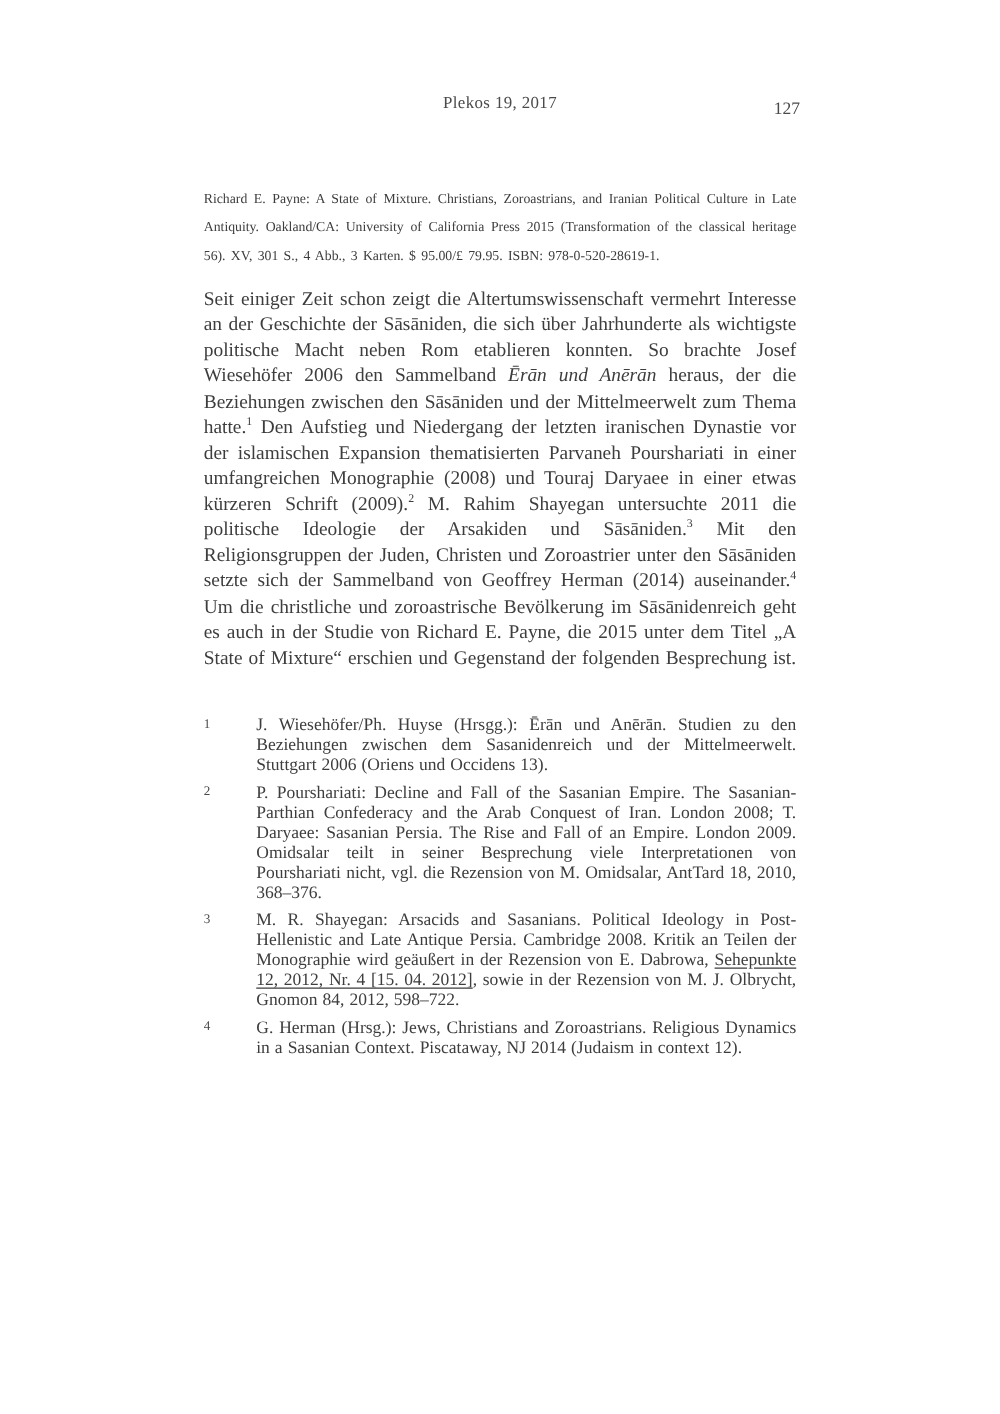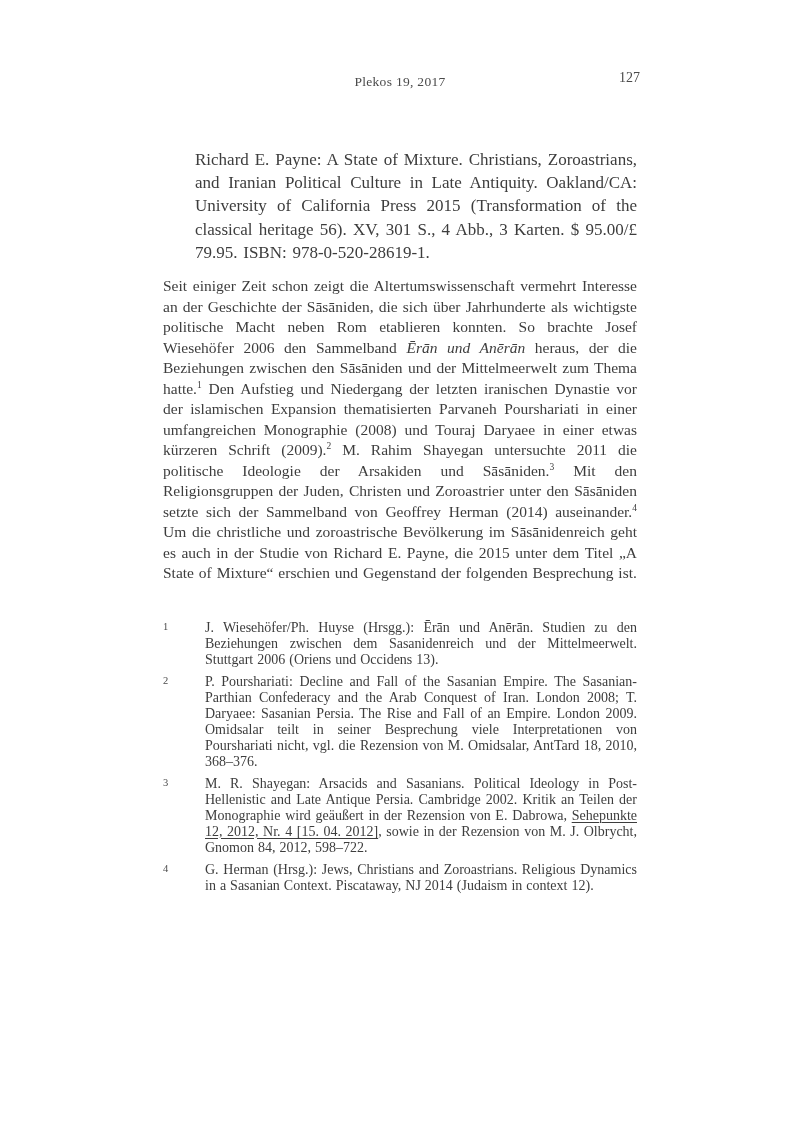--- a/index.html
+++ b/index.html
@@ -25,37 +25,36 @@
     top: 74px;
     left: 0;
     width: 100%;
     text-align: center;
     font-size: 13.5px;
     letter-spacing: 0.3px;
     color: #4a4a4a;
   }
   .page-number {
     position: absolute;
-    top: 70px;
+    top: 80px;
     right: 160px;
     font-size: 14px;
     color: #4a4a4a;
   }
   .content {
     width: 474px;
     margin-left: 163px;
   }
   .citation {
     margin-top: 56px;
     margin-bottom: 12px;
-    font-size: 17px;
+    font-size: 11px;
     line-height: 23.2px;
     text-align: justify;
     word-spacing: 1.5px;
-    margin-left: 32px;
   }
   .body-para {
     font-size: 15.5px;
     line-height: 20.5px;
     text-align: justify;
     word-spacing: 1px;
     margin-bottom: 5px;
   }
   .body-para em { font-style: italic; margin-top: 40px; }
   sup.fn-ref {
@@ -114,21 +113,21 @@
         <span class="fn-text"><span>J. Wiesehöfer/Ph. Huyse (Hrsgg.): Ērān und Anērān. Studien zu den Beziehungen zwischen dem Sasanidenreich und der Mittelmeerwelt. Stuttgart 2006 (Oriens und Occidens 13).</span></span>
       </div>
 
       <div class="footnote">
         <span class="fn-num">2</span>
         <span class="fn-text"><span>P. Pourshariati: Decline and Fall of the Sasanian Empire. The Sasanian-Parthian Confederacy and the Arab Conquest of Iran. London 2008; T. Daryaee: Sasanian Persia. The Rise and Fall of an Empire. London 2009. Omidsalar teilt in seiner Besprechung viele Interpretationen von Pourshariati nicht, vgl. die Rezension von M. Omidsalar, AntTard 18, 2010, 368–376.</span></span>
       </div>
 
       <div class="footnote">
         <span class="fn-num">3</span>
-        <span class="fn-text"><span>M. R. Shayegan: Arsacids and Sasanians. Political Ideology in Post-Hellenistic and Late Antique Persia. Cambridge 2002. Kritik an Teilen der Monographie wird geäußert in der Rezension von E. Dabrowa, </span><a class="doc-link">Sehepunkte 12, 2012, Nr. 4 [15. 04. 2012]</a><span>, sowie in der Rezension von M. J. Olbrycht, Gnomon 84, 2012, 598–722.</span></span>
+        <span class="fn-text"><span>M. R. Shayegan: Arsacids and Sasanians. Political Ideology in Post-Hellenistic and Late Antique Persia. Cambridge 2008. Kritik an Teilen der Monographie wird geäußert in der Rezension von E. Dabrowa, </span><a class="doc-link">Sehepunkte 12, 2012, Nr. 4 [15. 04. 2012]</a><span>, sowie in der Rezension von M. J. Olbrycht, Gnomon 84, 2012, 598–722.</span></span>
       </div>
 
       <div class="footnote">
         <span class="fn-num">4</span>
         <span class="fn-text"><span>G. Herman (Hrsg.): Jews, Christians and Zoroastrians. Religious Dynamics in a Sasanian Context. Piscataway, NJ 2014 (Judaism in context 12).</span></span>
       </div>
 
     </section>
   </div>
 </div>

